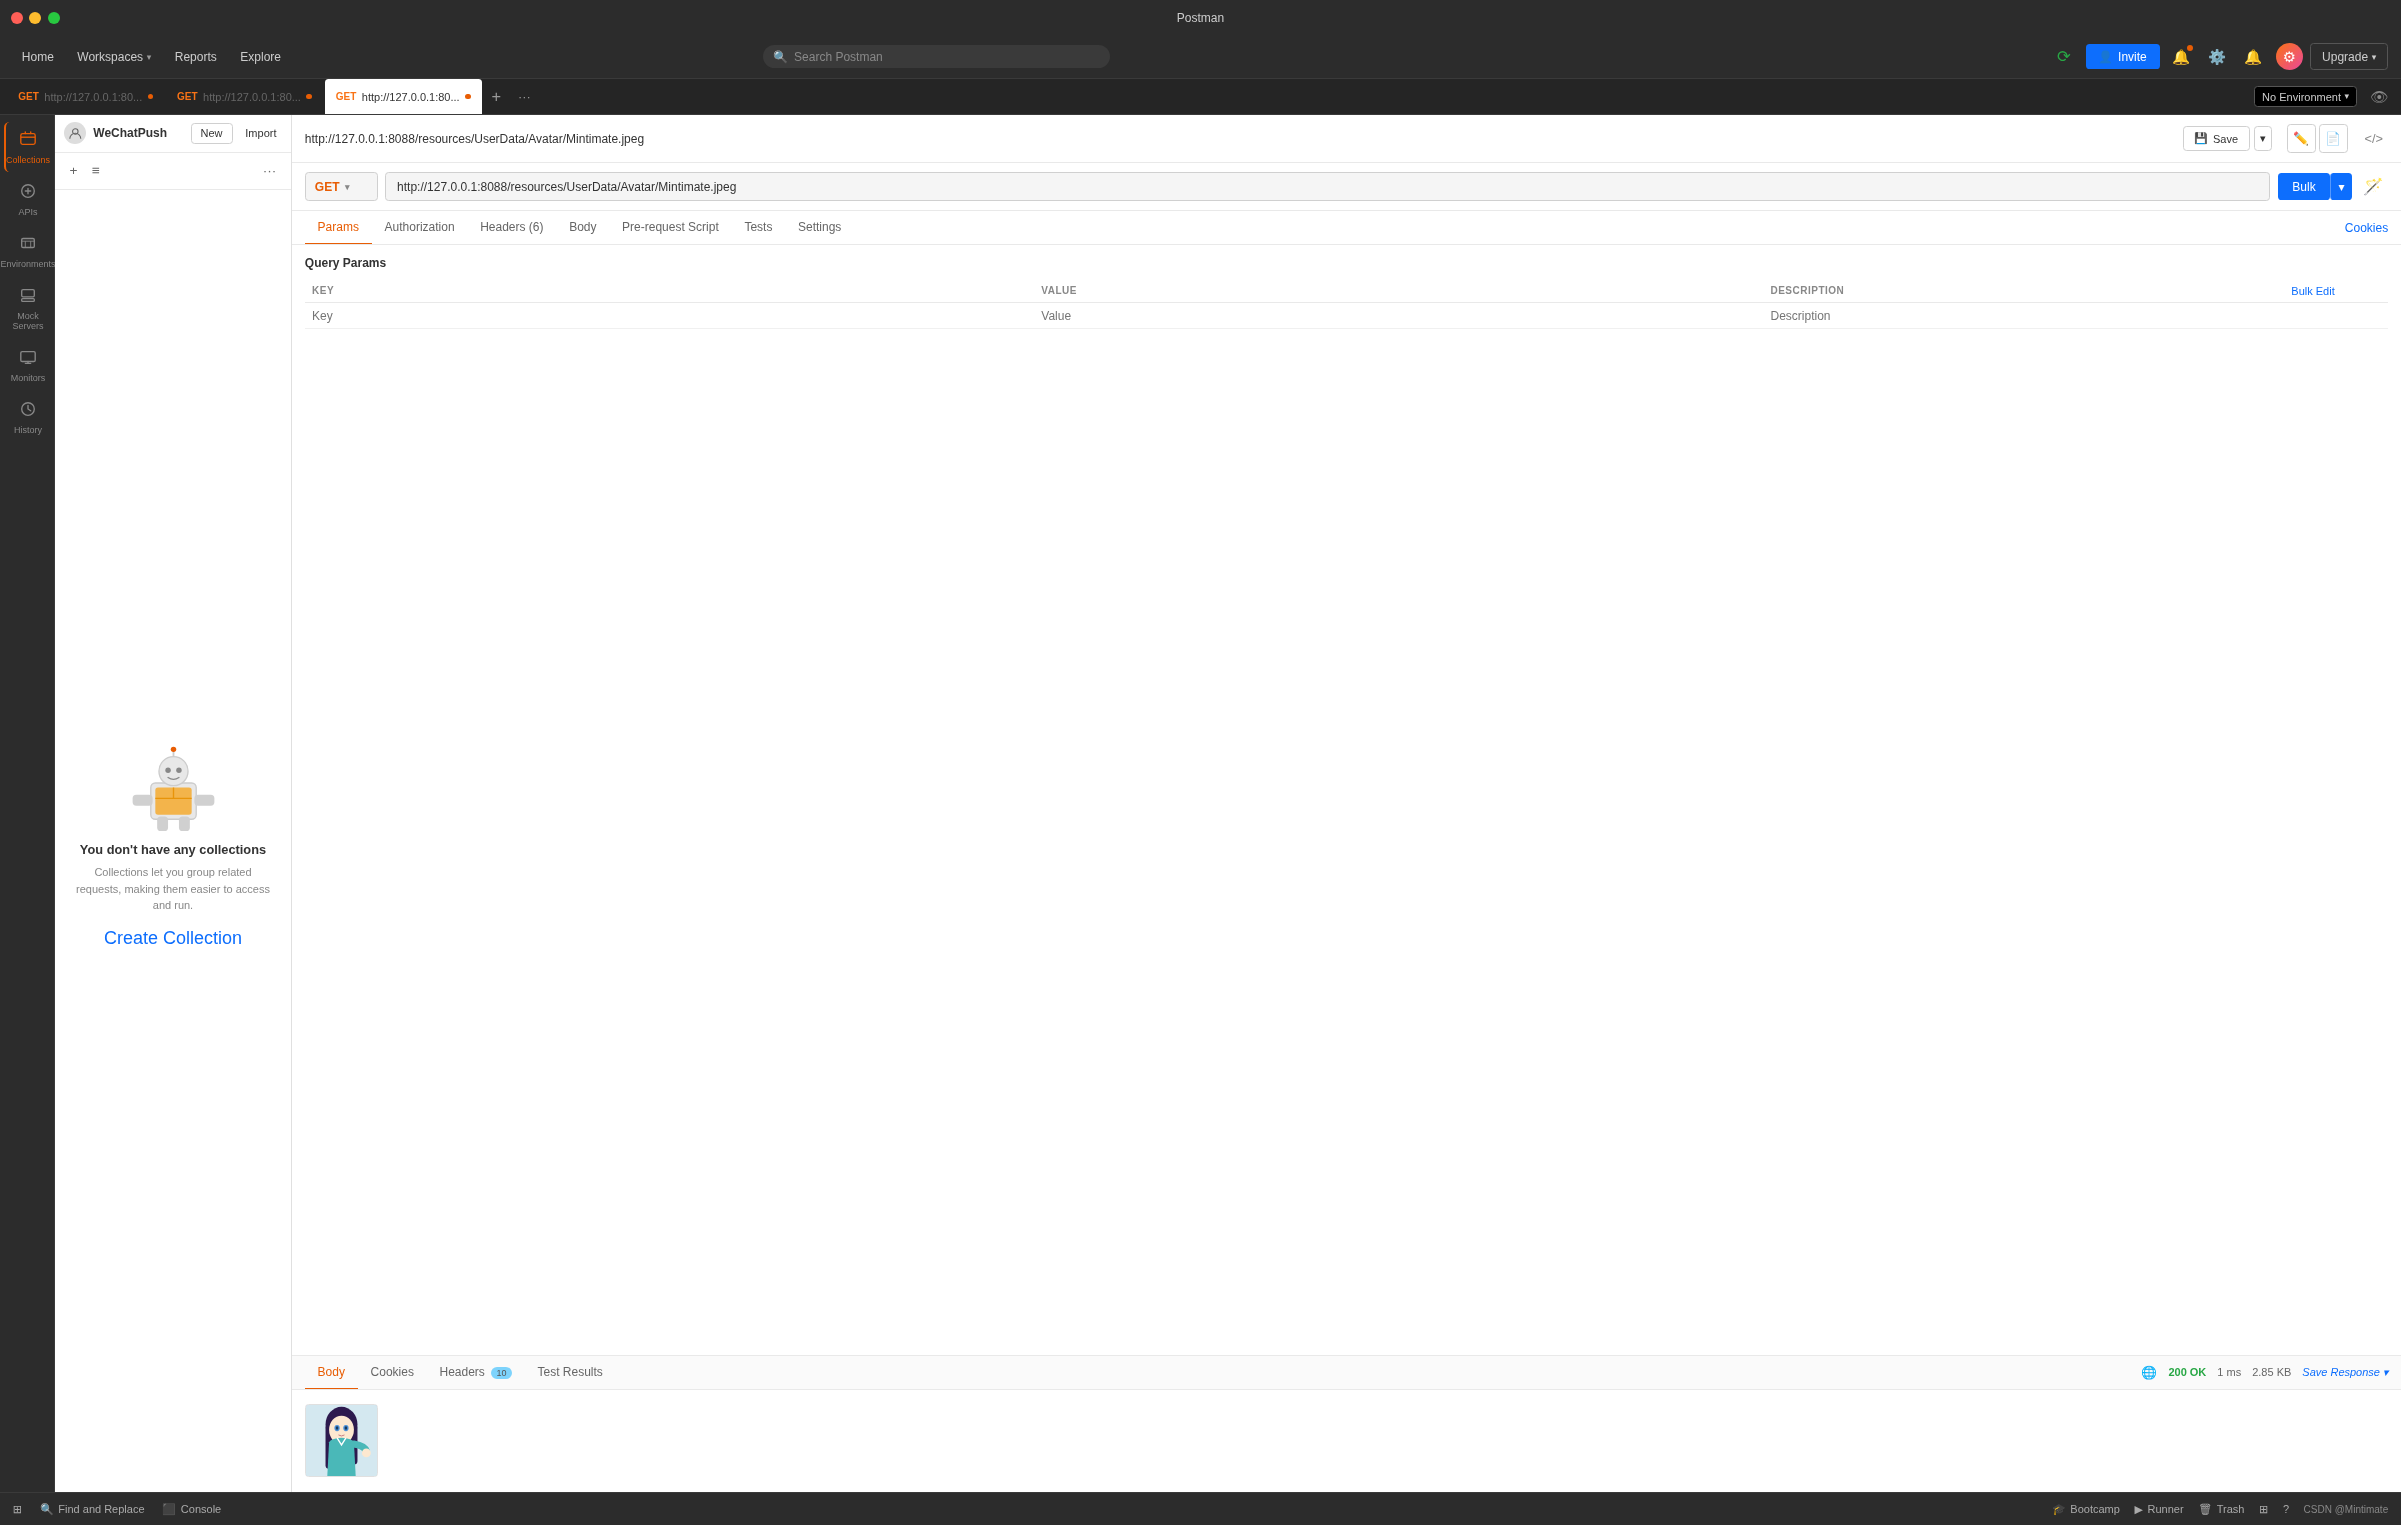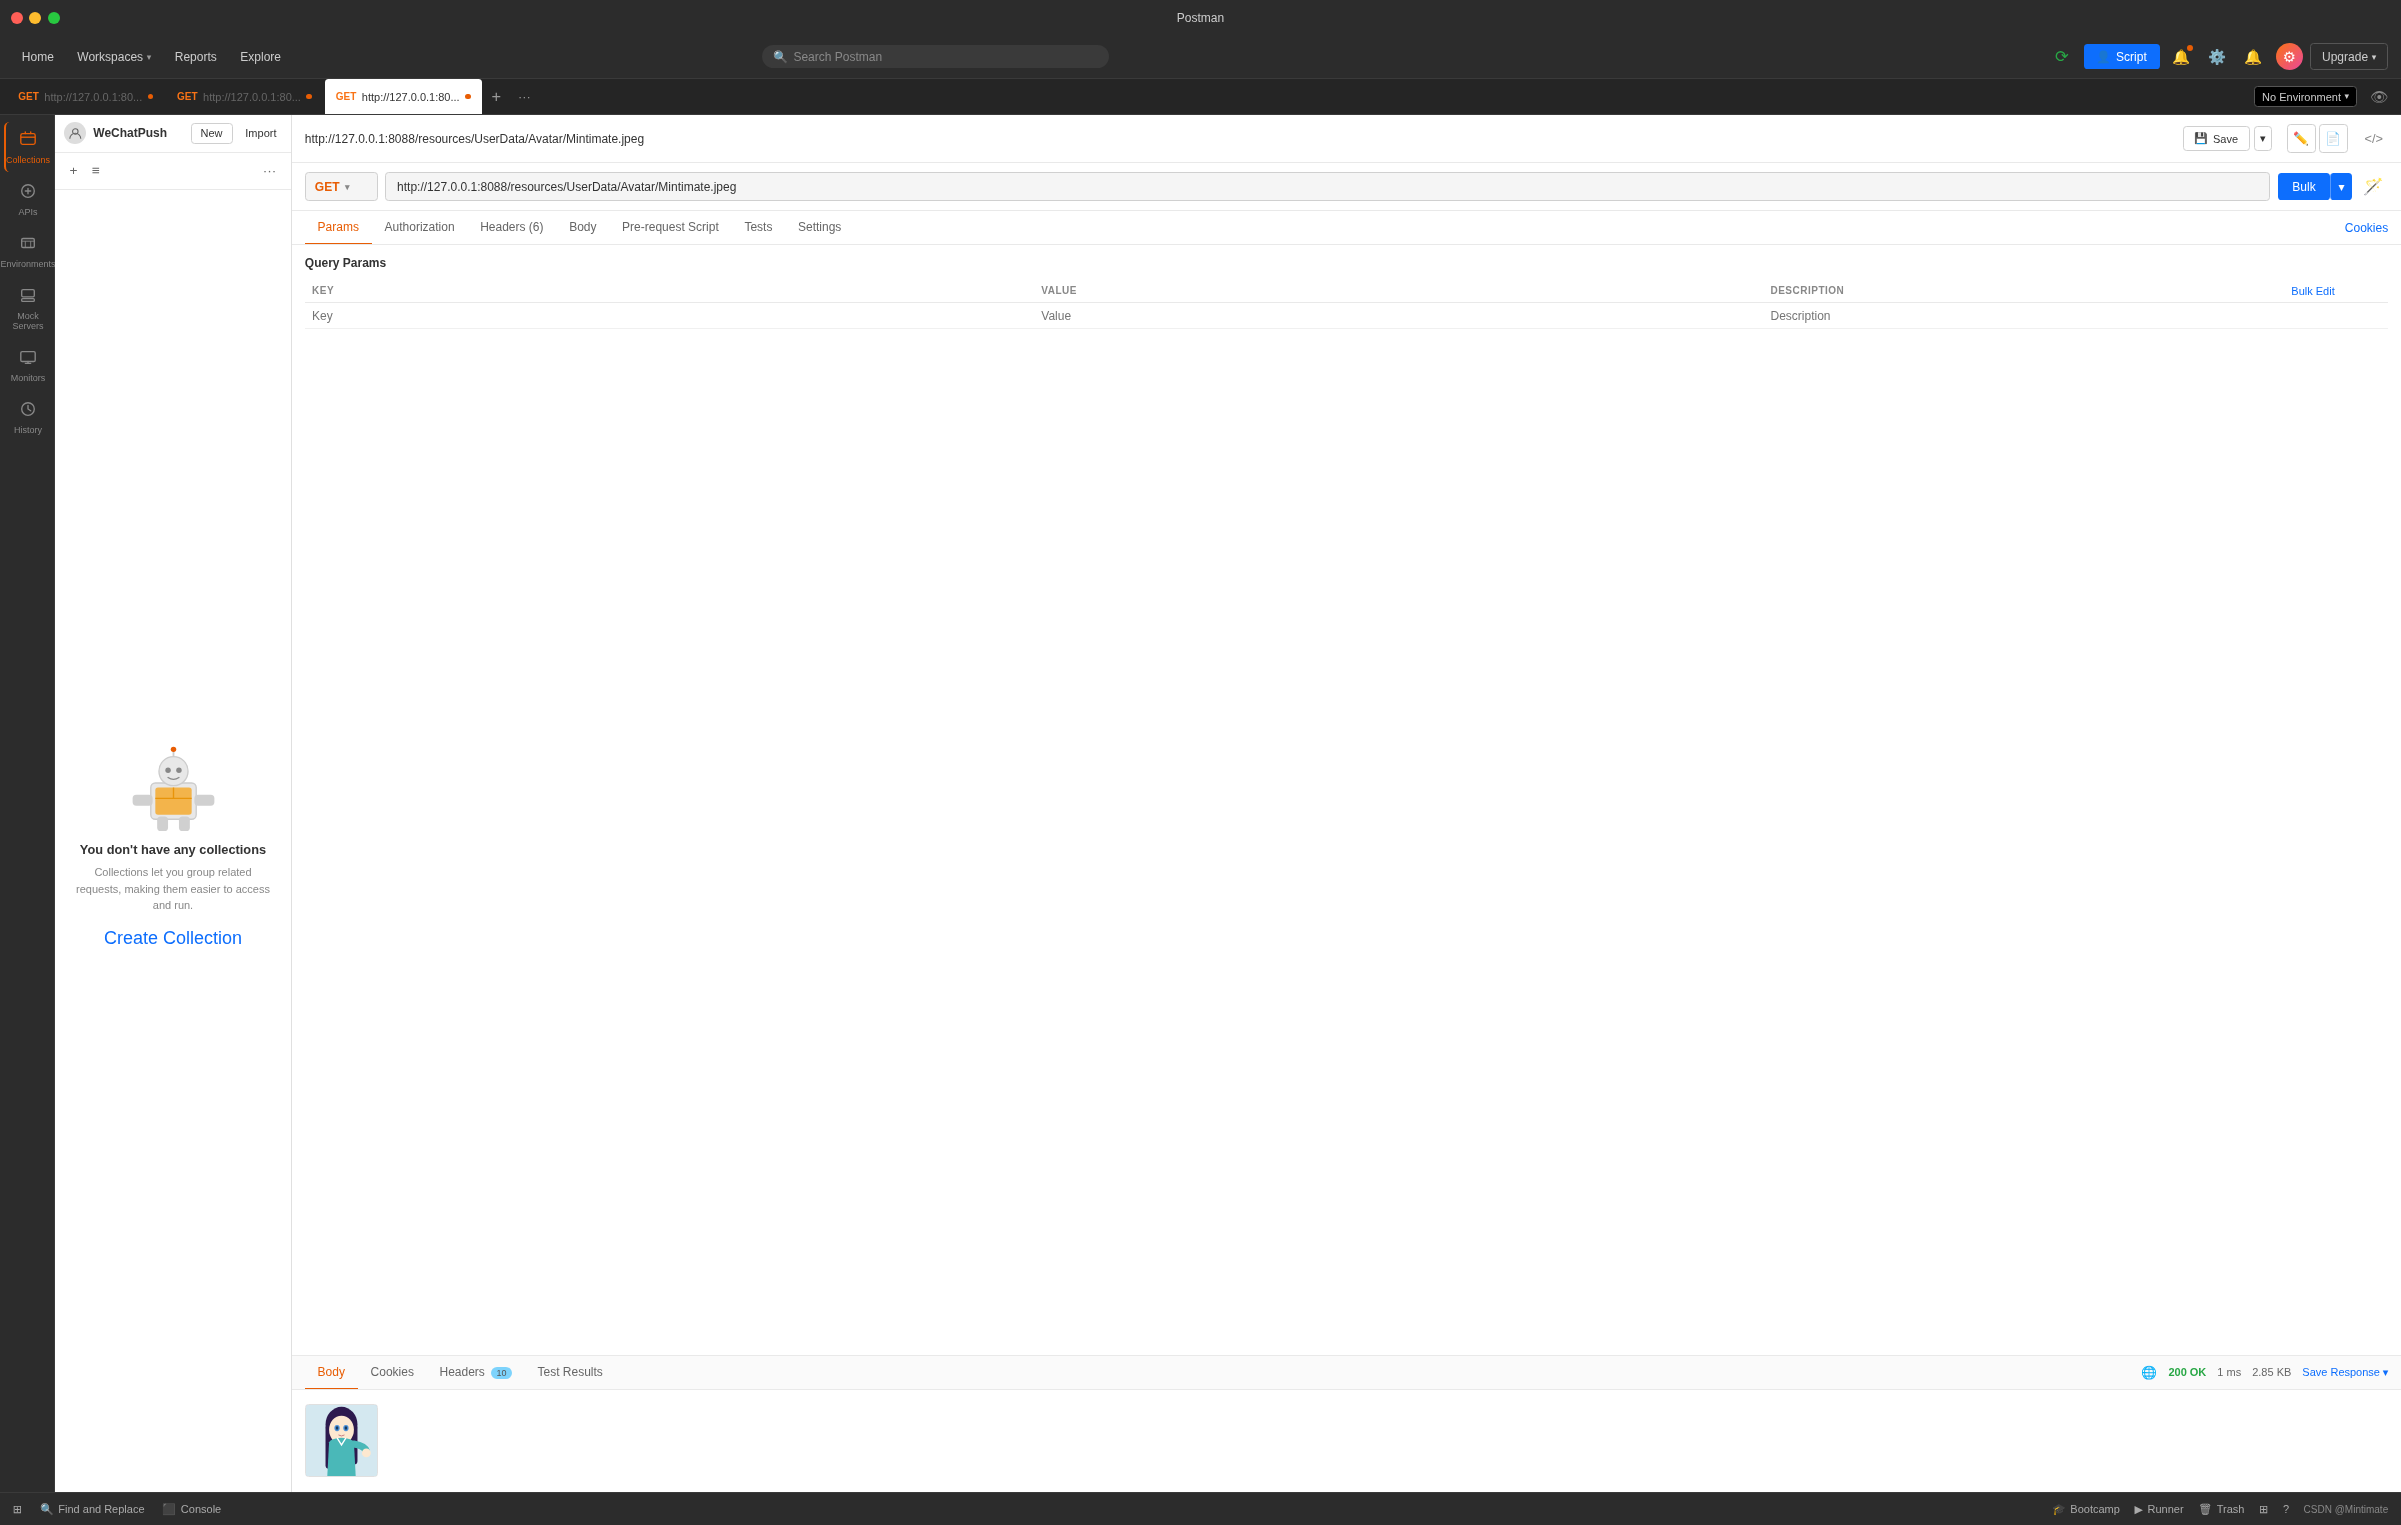--- a/index.html
+++ b/index.html
@@ -349,21 +349,21 @@
     }
     .resp-status-area {
       margin-left: auto; display: flex; align-items: center; gap: 11px; font-size: 11px;
     }
     .status-ok { color: #28a745; font-weight: 600; }
     .resp-time { color: #666; }
     .resp-size { color: #666; }
     .save-resp-btn {
       background: none; border: none; color: #0d6efd;
       font-size: 11px; cursor: pointer; font-weight: 500;
-      display: flex; align-items: flex-start; gap: 2.7px;
+      display: flex; align-items: flex-start; gap: 2.7px; font-style: italic;
     }
     .response-body {
       padding: 14.6px 12.8px;
       display: flex; align-items: flex-start;
     }
     .image-preview {
       width: 73px; height: 73px;
       background: linear-gradient(135deg, #e8d5f0 0%, #b8d4e8 50%, #c8e8c8 100%);
       border-radius: 3.6px;
       overflow: hidden;
@@ -443,21 +443,21 @@
 
   <div class="search-bar">
     <span>🔍</span>
     <span style="color:#888; font-size:12px;">Search Postman</span>
   </div>
 
   <div class="nav-right">
     <div class="nav-icon-btn" style="color:#28a745; font-size:16.4px;">⟳</div>
     <button class="invite-btn">
       <span>👤</span>
-      <span>Script</span>
+      <span>Invite</span>
     </button>
     <div class="nav-icon-btn" style="position:relative;">
       🔔
       <div class="notif-dot"></div>
     </div>
     <div class="nav-icon-btn">⚙️</div>
     <div class="nav-icon-btn">🔔</div>
     <div class="gear-icon-animated">⚙</div>
     <button class="upgrade-btn">
       <span>Upgrade</span>

